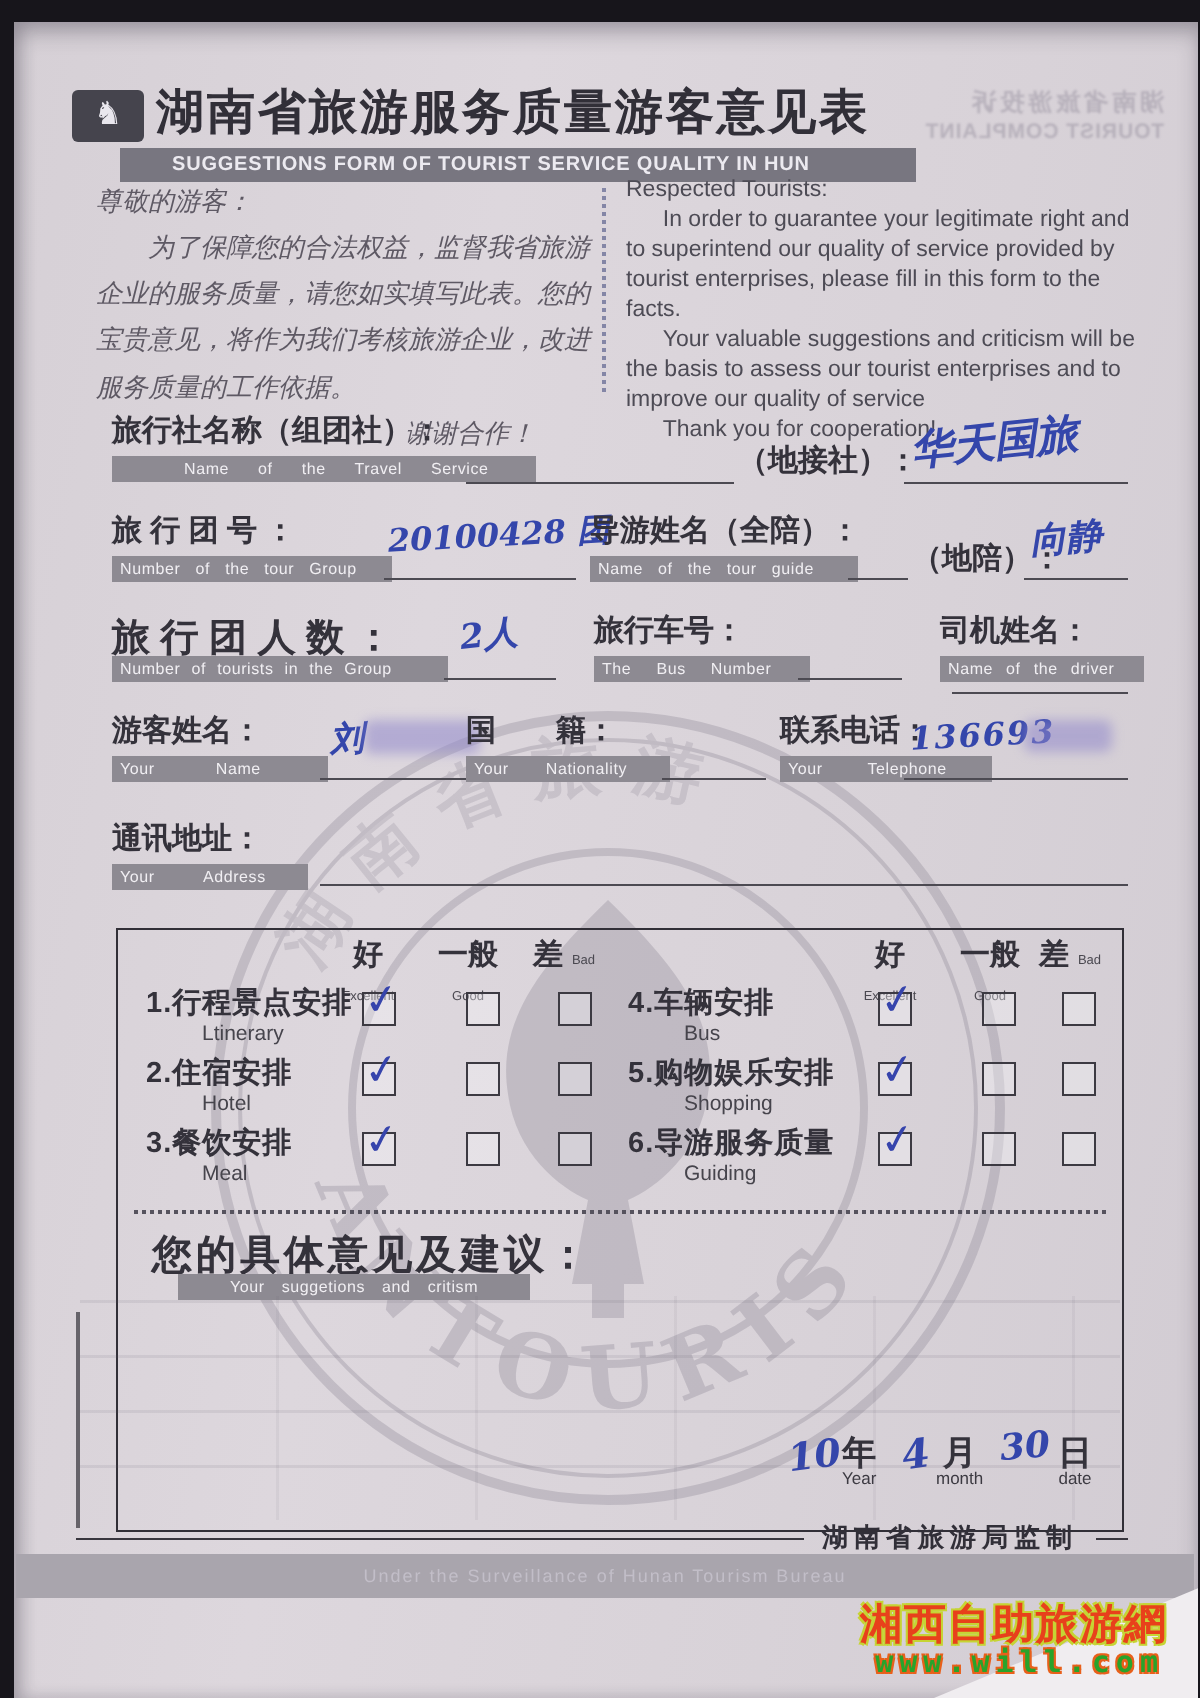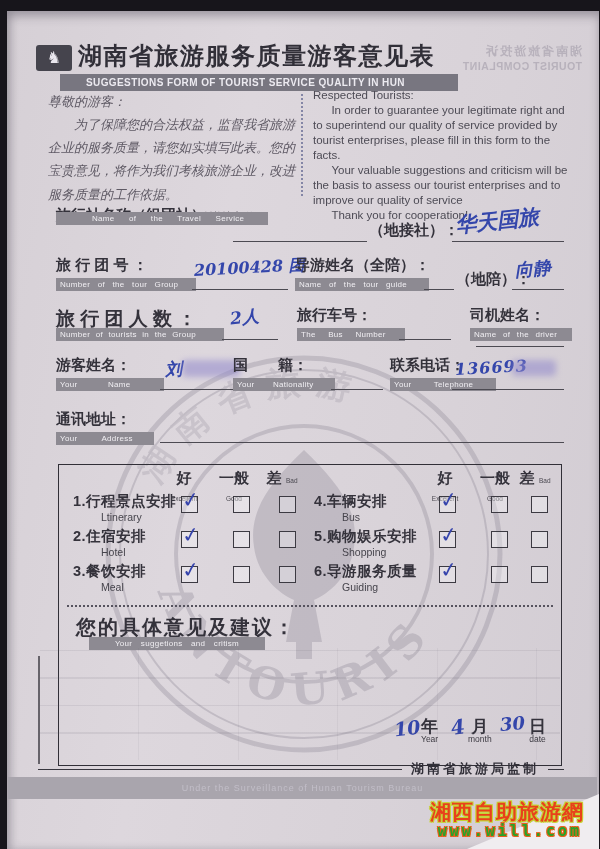--- a/index.html
+++ b/index.html
@@ -117,21 +117,21 @@
   </div>
   <div class="abs intro-div"></div>
   <div class="abs intro-en">
     <p>Respected Tourists:</p>
     <p class="ind">In order to guarantee your legitimate right and to superintend our quality of service provided by tourist enterprises, please fill in this form to the facts.</p>
     <p class="ind">Your valuable suggestions and criticism will be the basis to assess our tourist enterprises and to improve our quality of service</p>
     <p class="ind">Thank you for cooperation!</p>
   </div>
 
   <div class="abs cnb" style="left:56px;top:206px;font-size:15px;">旅行社名称（组团社）：</div>
-  <div class="abs enbar" style="left:56px;top:212px;width:172px;word-spacing:12px;padding-left:36px;">Name of the Travel Service</div>
+  <div class="abs enbar" style="left:56px;top:228px;width:172px;word-spacing:12px;padding-left:36px;">Name of the Travel Service</div>
   <div class="abs uline" style="left:233px;top:228px;width:134px;height:13px;"></div>
   <div class="abs cnb" style="left:369px;top:221px;font-size:15px;">（地接社）：</div>
   <div class="abs uline" style="left:452px;top:228px;width:112px;height:13px;"></div>
   <div class="abs hand" style="left:455px;top:207px;font-size:21px;transform:rotate(-6deg);">华天国旅</div>
 
   <div class="abs cnb" style="left:56px;top:256px;font-size:15px;">旅 行 团 号 ：</div>
   <div class="abs enbar" style="left:56px;top:278px;width:132px;word-spacing:5px;">Number of the tour Group</div>
   <div class="abs uline" style="left:192px;top:276px;width:96px;height:13px;"></div>
   <div class="abs hand" style="left:194px;top:258px;font-size:16px;transform:rotate(-3deg);">20100428 团</div>
   <div class="abs cnb" style="left:295px;top:256px;font-size:15px;">导游姓名（全陪）：</div>

